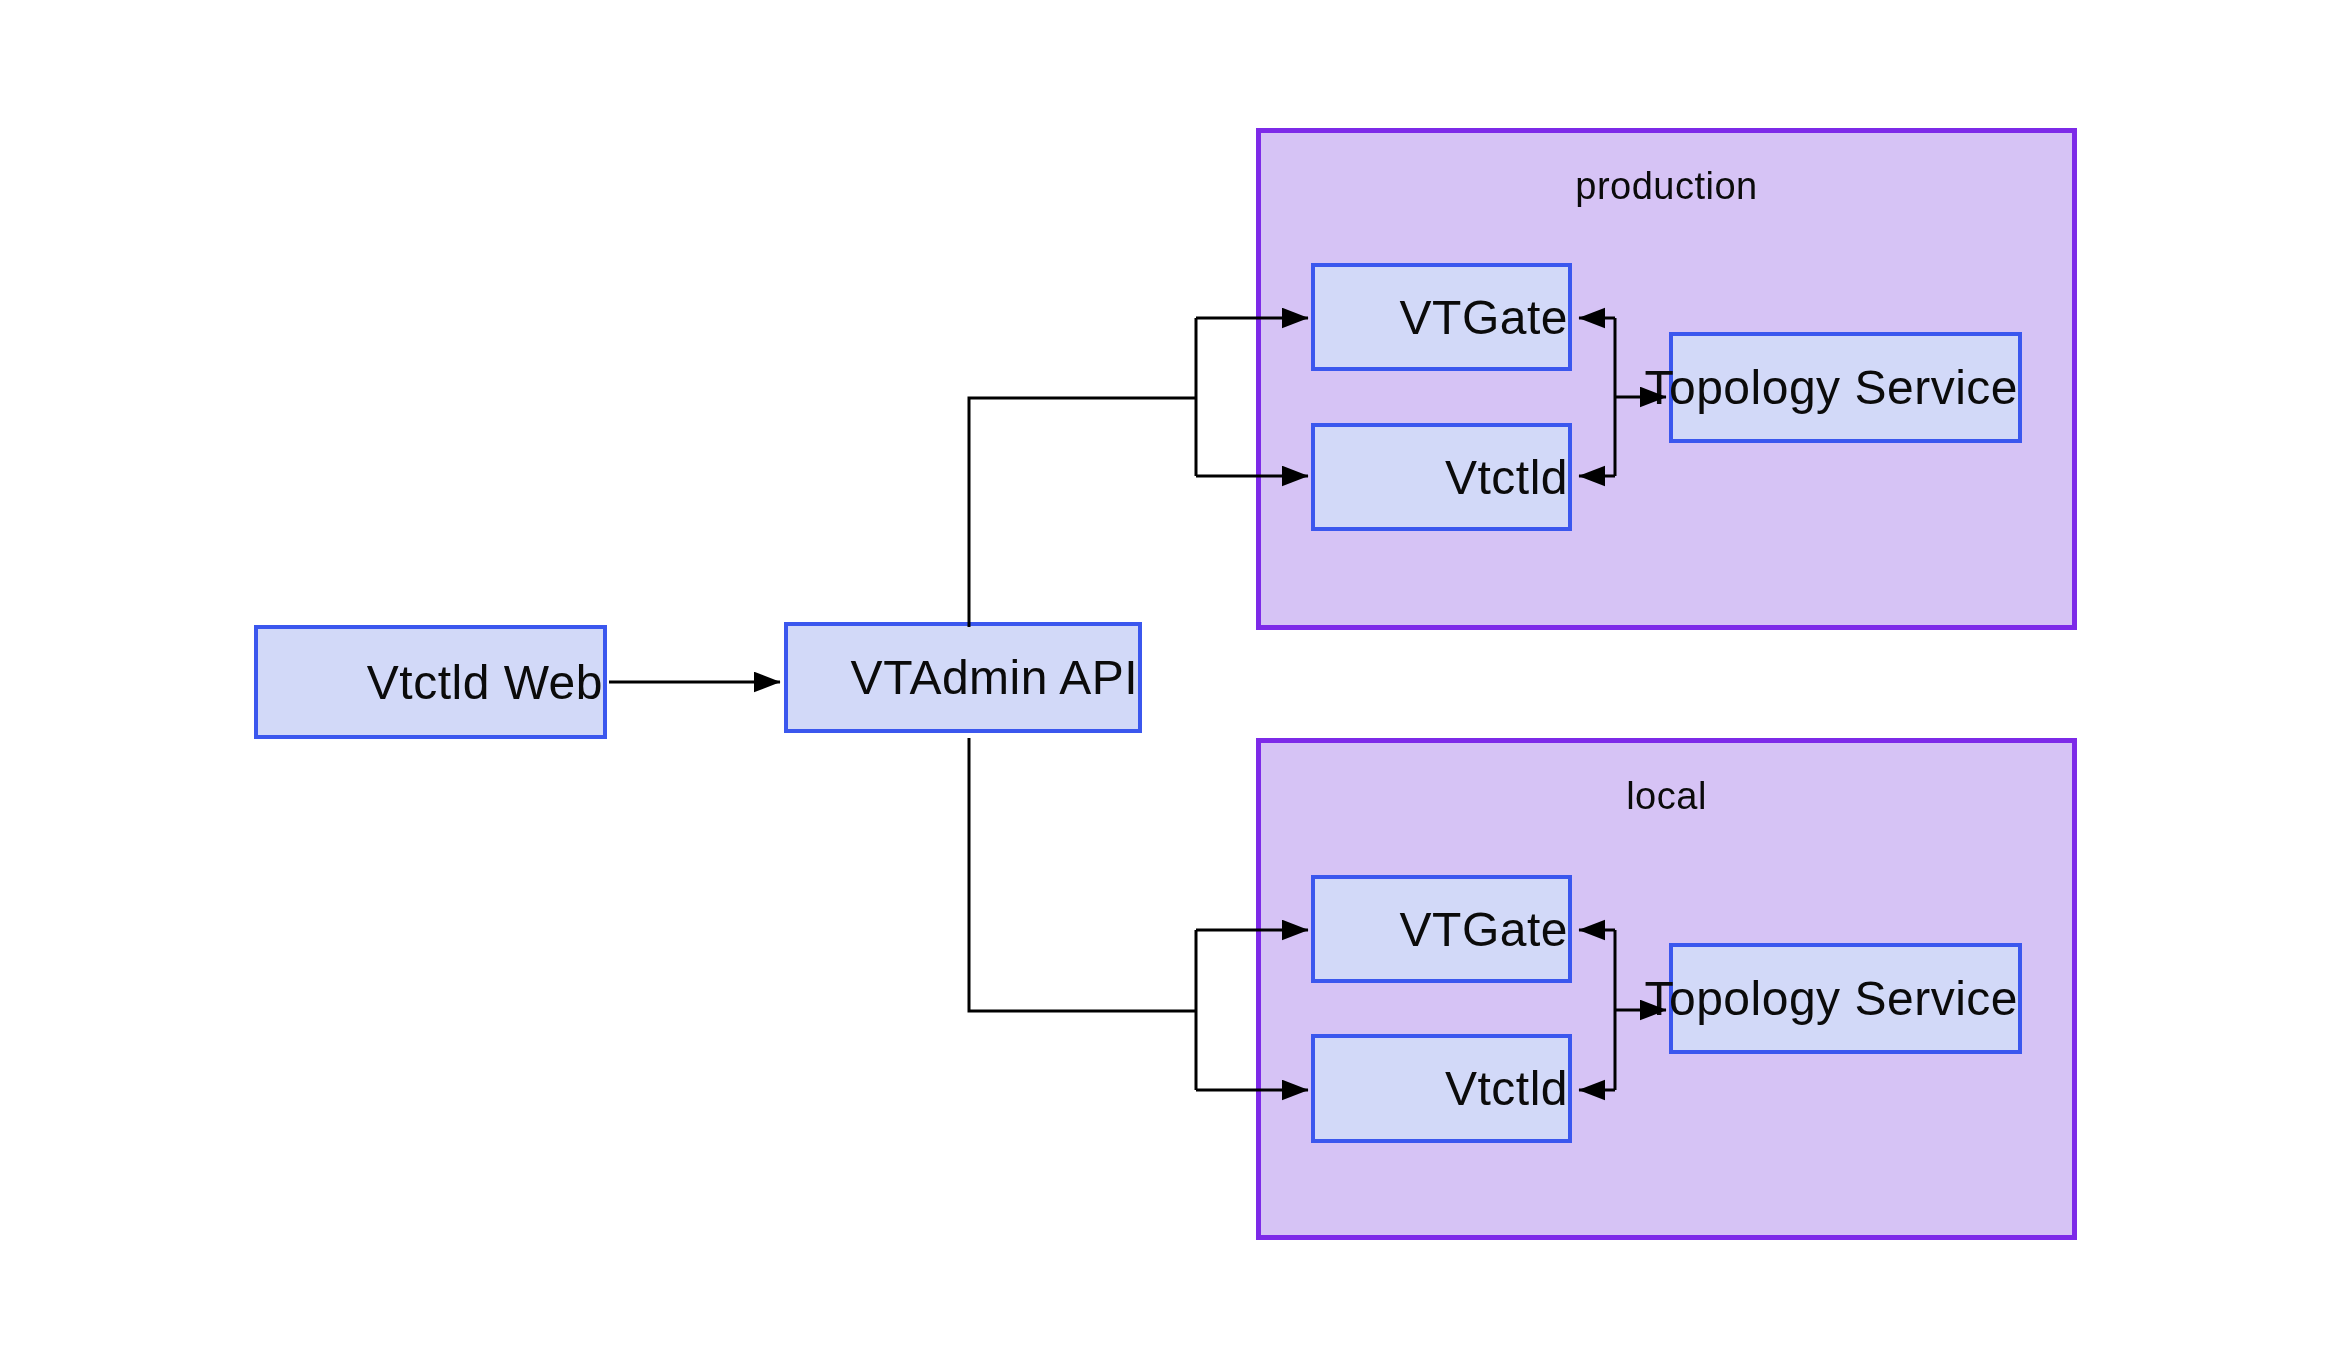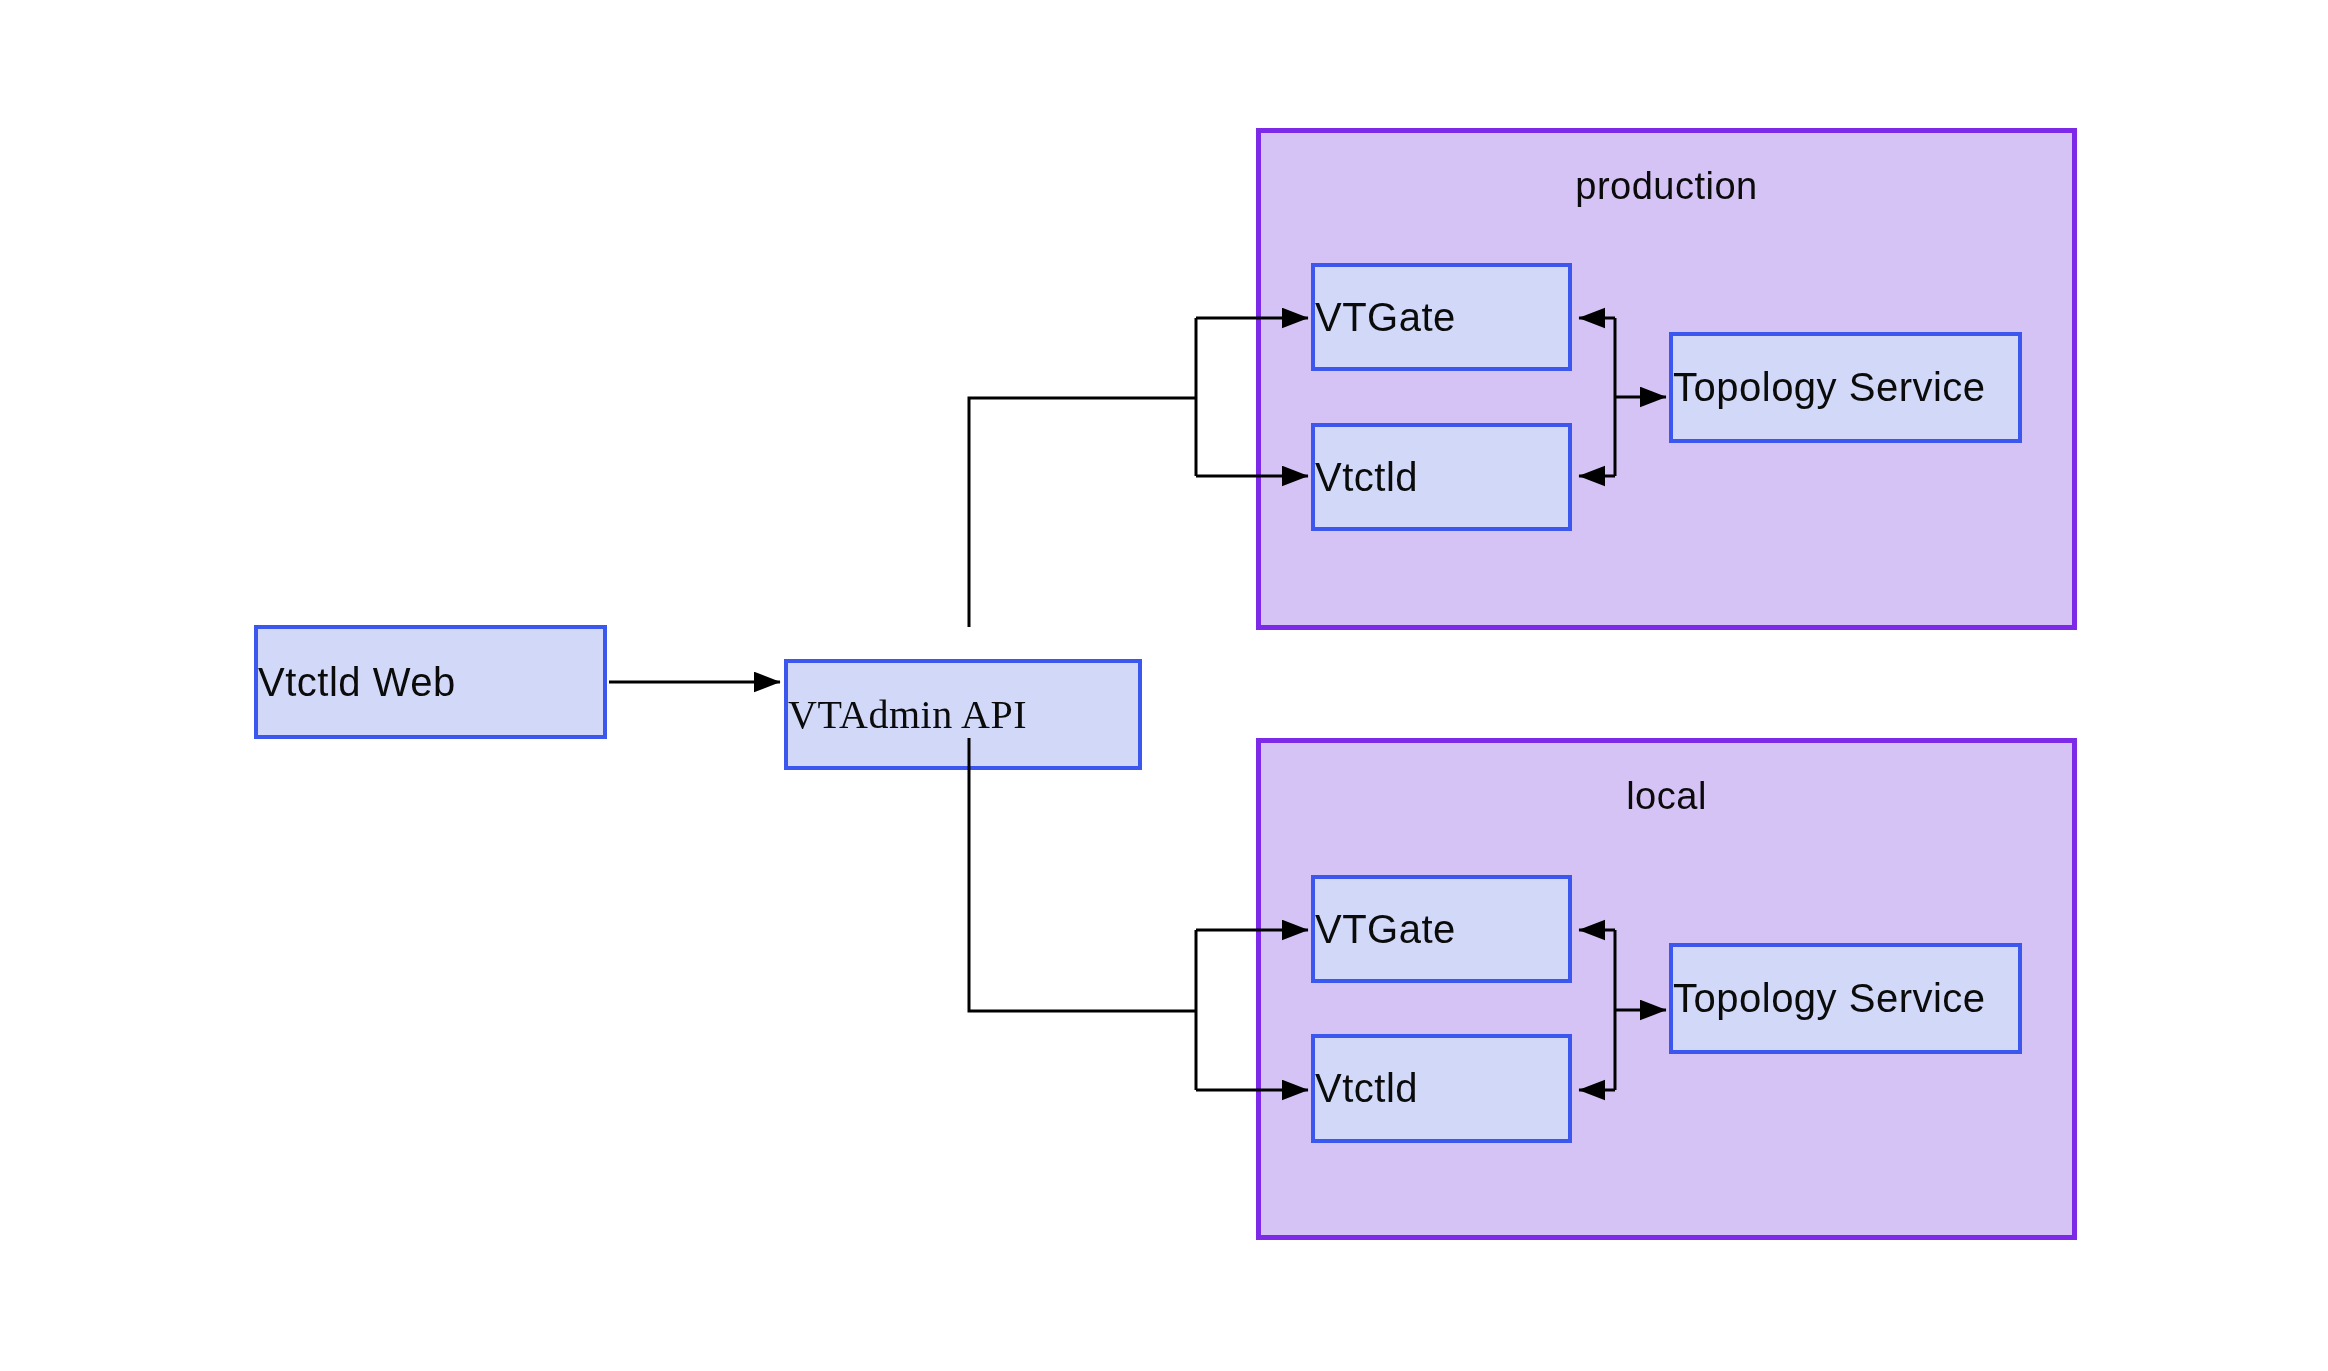--- a/index.html
+++ b/index.html
@@ -42,22 +42,22 @@
     letter-spacing: 0.5px;
     color: var(--text);
   }
   .node {
     position: absolute;
     background: var(--node-fill);
     border: 4.5px solid var(--node-border);
     box-sizing: border-box;
     display: flex;
     align-items: center;
-    justify-content: flex-start;
-    font-size: 40px;
+    justify-content: flex-end;
+    font-size: 48px;
     letter-spacing: 0.5px;
     color: var(--text);
     white-space: nowrap;
   }
   svg.edge-layer {
     position: absolute;
     left: 0;
     top: 0;
     width: 2328px;
     height: 1371px;
@@ -97,21 +97,21 @@
       <span>Vtctld</span>
     </div>
     <div class="node" style="left:408px; top:200px; width:353px; height:111px;">
       <span>Topology Service</span>
     </div>
   </div>
 
   <div class="node" style="left:254px; top:625px; width:353px; height:114px;">
     <span>Vtctld Web</span>
   </div>
-  <div class="node" style="left:784px; top:659px; width:358px; height:111px;font-family:Liberation Serif, serif;">
+  <div class="node" style="left:784px; top:622px; width:358px; height:111px;">
     <span>VTAdmin API</span>
   </div>
 
   <svg class="edge-layer" viewBox="0 0 2328 1371" xmlns="http://www.w3.org/2000/svg">
     <defs>
       <marker id="arrow" markerWidth="9.5" markerHeight="7.5" refX="8.8" refY="3.5" orient="auto" markerUnits="strokeWidth">
         <path d="M0,0 L9,3.5 L0,7 Z" style="fill:#000; stroke:none;"></path>
       </marker>
     </defs>
 

